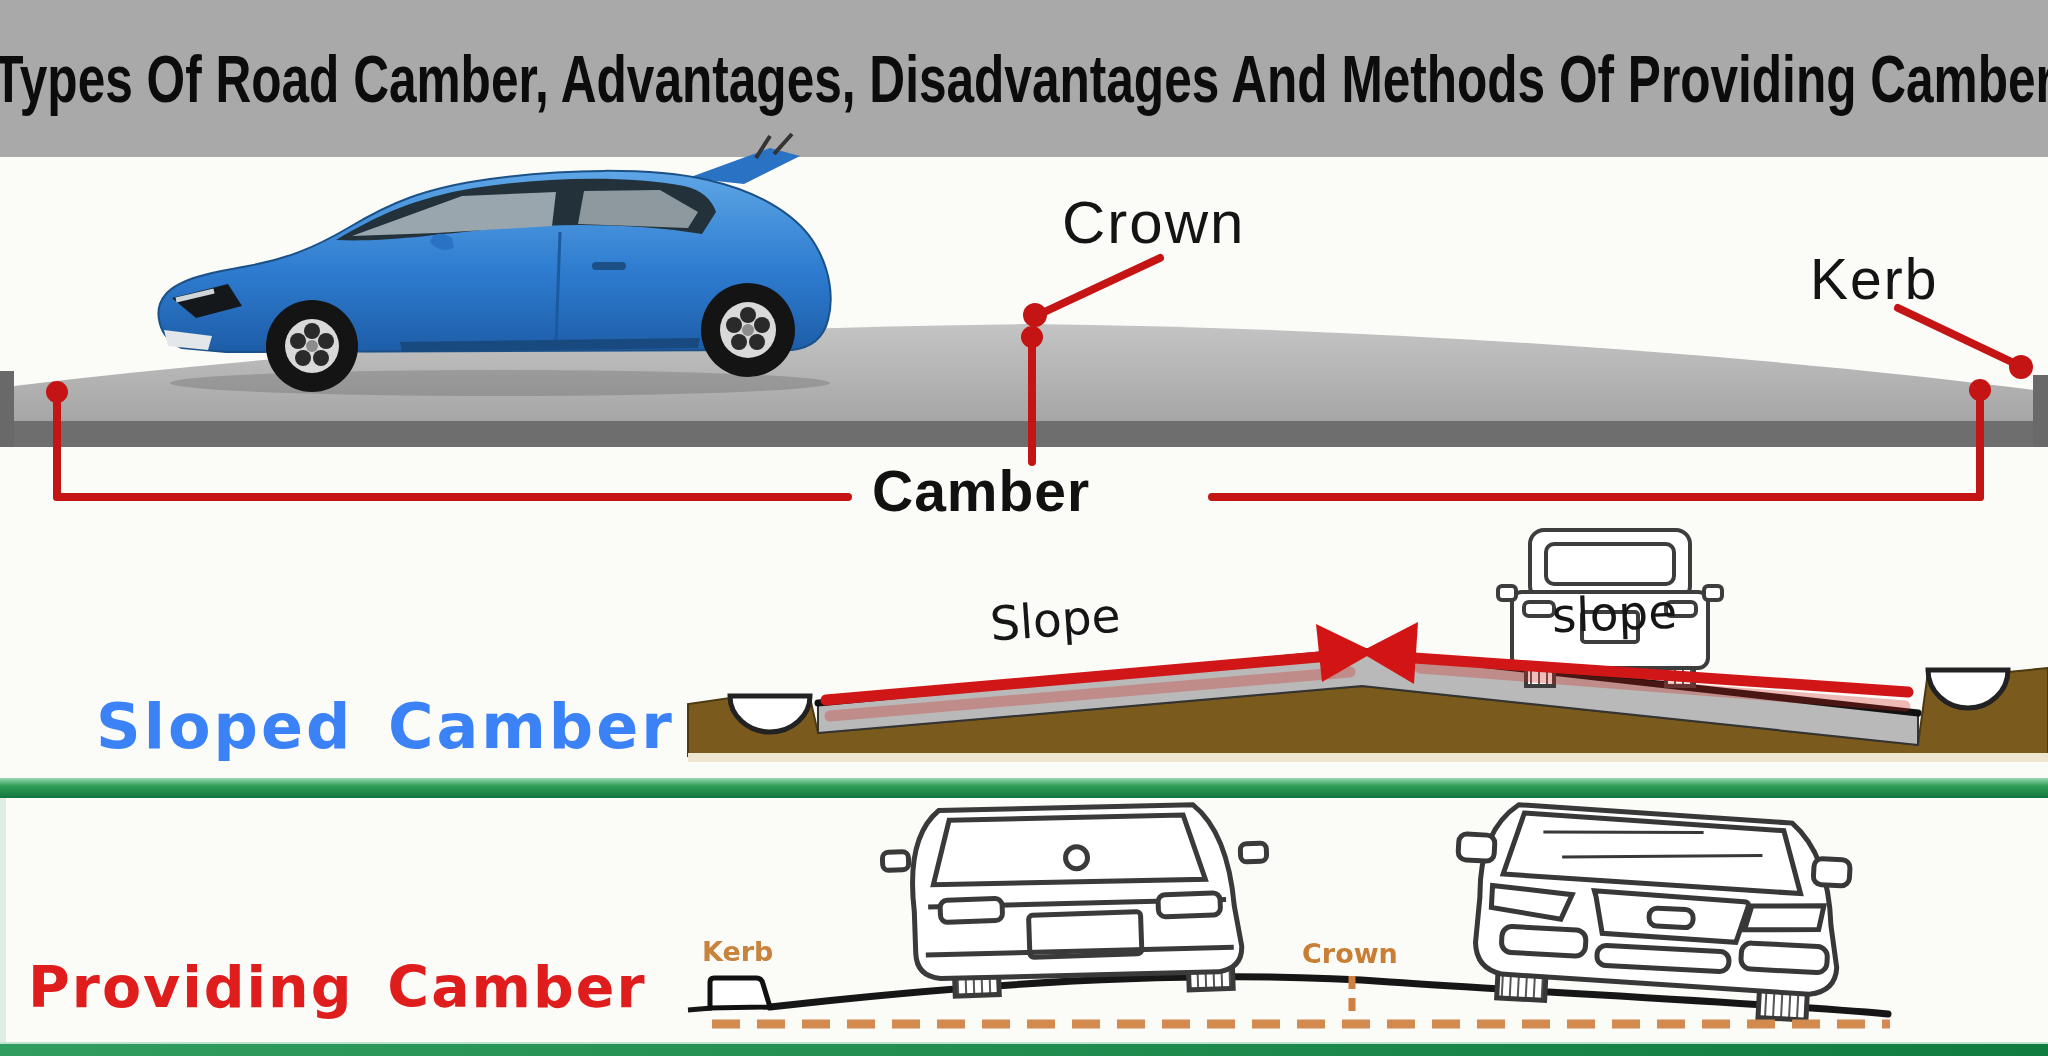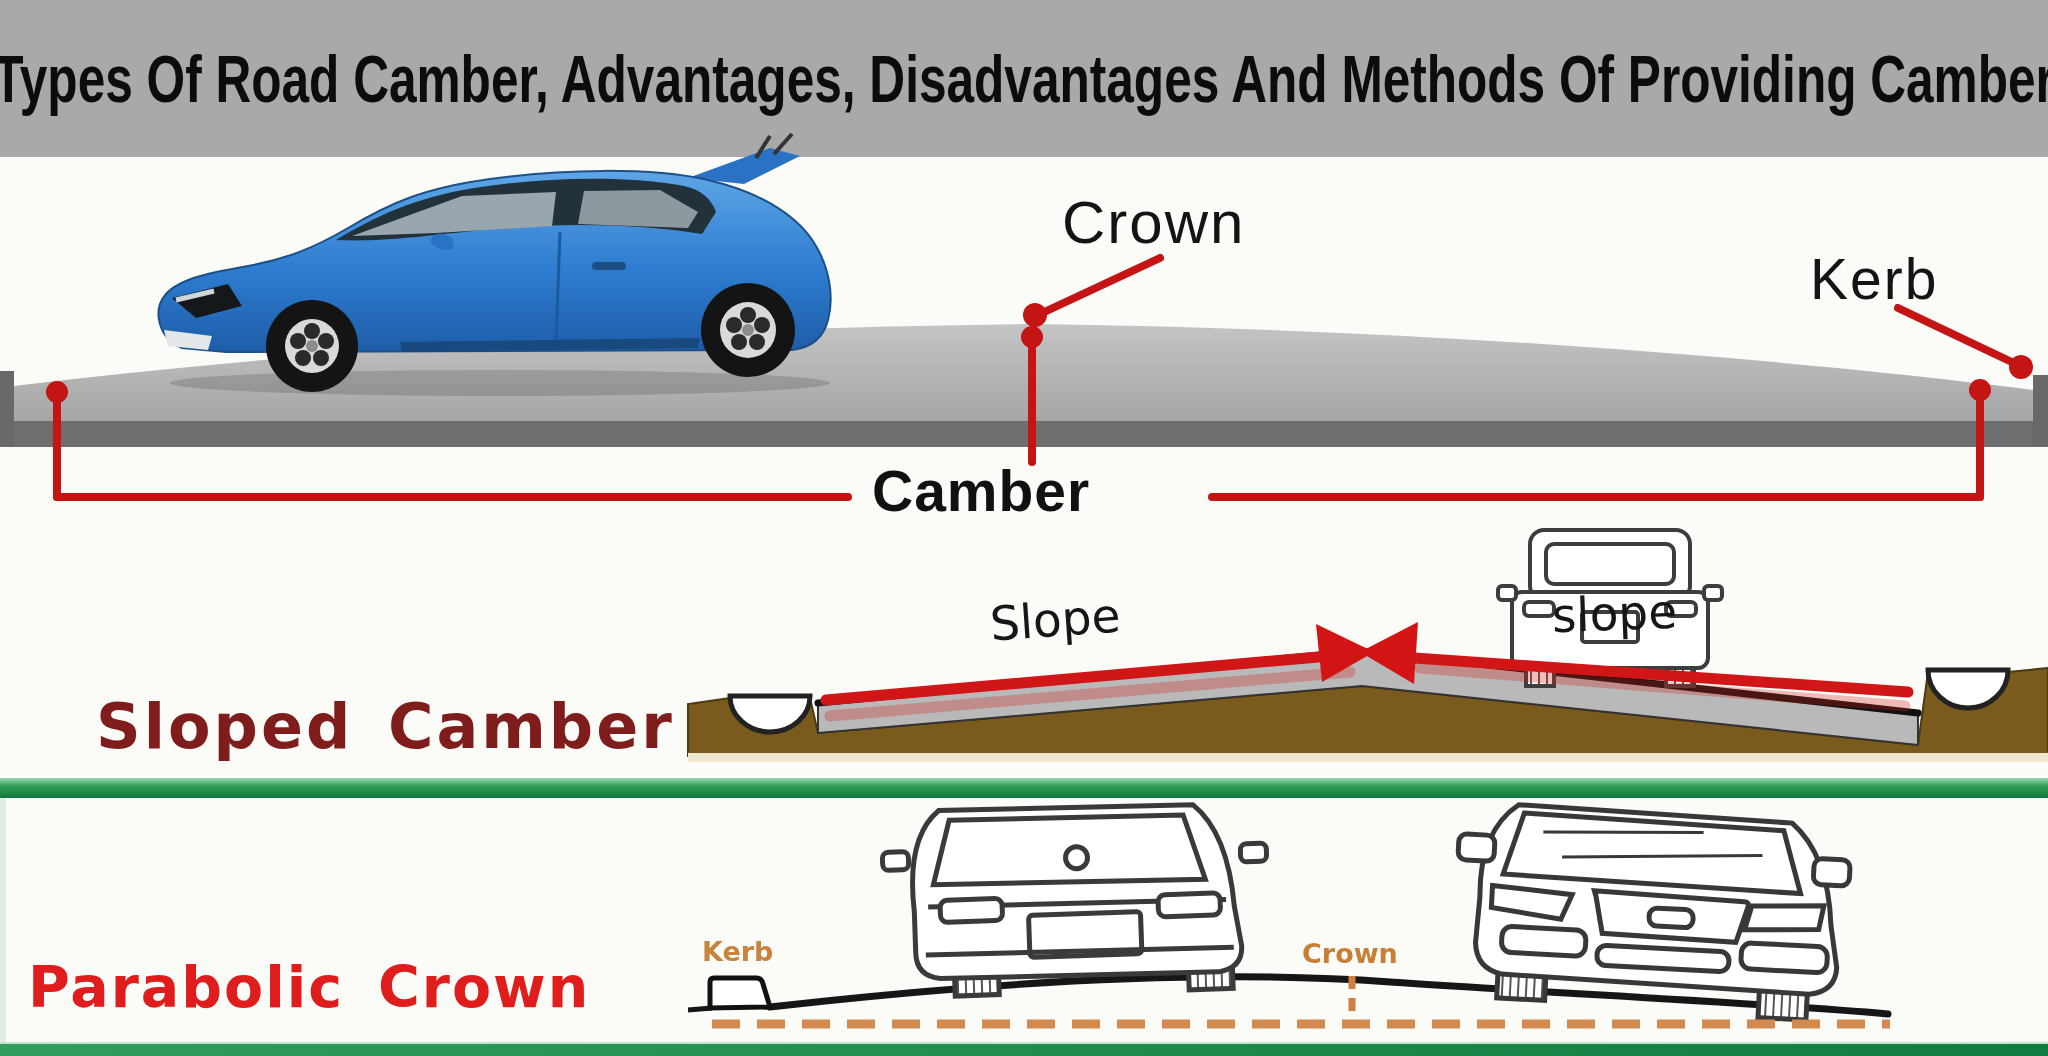--- a/index.html
+++ b/index.html
@@ -12,21 +12,21 @@
           white-space:nowrap;transform:scaleX(0.74);transform-origin:center;
           letter-spacing:0px;}
   
   #art{position:absolute;left:0;top:0;}
   
   .lbl{position:absolute;white-space:nowrap;}
   .lbl-crown{left:1062px;top:188px;font-size:60px;color:#141414;letter-spacing:2px;}
   .lbl-kerb{left:1810px;top:246px;font-size:57px;color:#141414;letter-spacing:2px;}
   .lbl-camber{left:872px;top:458px;width:316px;text-align:left;
               font-size:57px;font-weight:600;color:#111;letter-spacing:1px;}
-  .lbl-sloped{left:96px;top:690px;font-size:62px;font-weight:bold;color:#7f1d1d;
+  .lbl-sloped{left:96px;top:690px;font-size:62px;font-weight:bold;color:#3b82f6;
               font-family:"DejaVu Sans",sans-serif;letter-spacing:3px;word-spacing:10px;}
   .lbl-slope-l{left:990px;top:592px;font-size:47px;color:#161616;
               font-family:"DejaVu Sans",sans-serif;transform:rotate(-4deg);}
   .lbl-slope-r{left:1552px;top:586px;font-size:47px;color:#161616;
               font-family:"DejaVu Sans",sans-serif;transform:rotate(-2deg);}
   .lbl-parab{left:28px;top:954px;font-size:57px;font-weight:bold;color:#e01d1d;
               font-family:"DejaVu Sans",sans-serif;letter-spacing:2px;word-spacing:12px;}
   .lbl-kerb-sm{left:702px;top:936px;font-size:27px;font-weight:bold;color:#c8833c;
               font-family:"DejaVu Sans",sans-serif;}
   .lbl-crown-sm{left:1302px;top:938px;font-size:27px;font-weight:bold;color:#c87f35;
@@ -217,17 +217,17 @@
   </svg>
 
   <div class="lbl lbl-crown">Crown</div>
   <div class="lbl lbl-kerb">Kerb</div>
   <div class="lbl lbl-camber">Camber</div>
 
   <div class="lbl lbl-sloped">Sloped Camber</div>
   <div class="lbl lbl-slope-l">Slope</div>
   <div class="lbl lbl-slope-r">slope</div>
 
-  <div class="lbl lbl-parab">Parabolic Crown</div>
+  <div class="lbl lbl-parab">Providing Camber</div>
   <div class="lbl lbl-kerb-sm">Kerb</div>
   <div class="lbl lbl-crown-sm">Crown</div>
 
 </div>
 
 </body></html>

